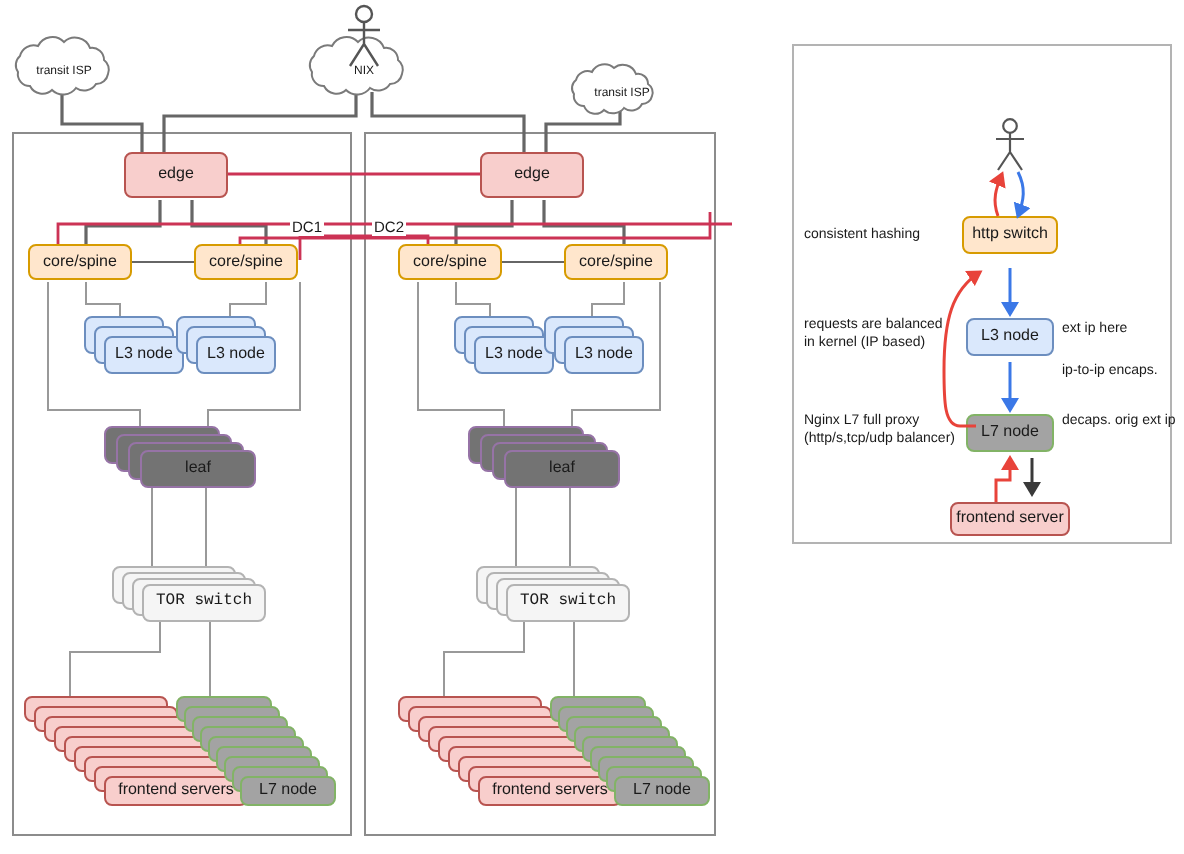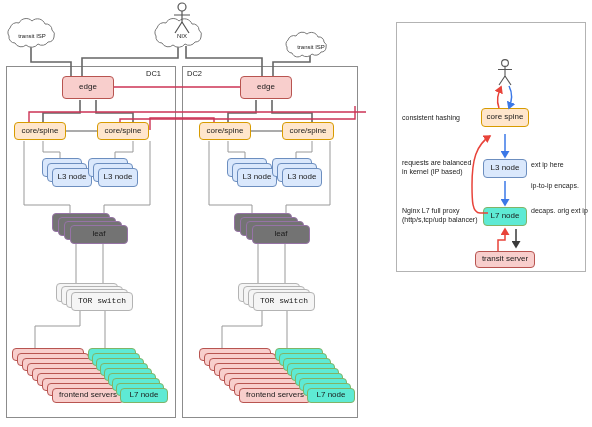--- a/index.html
+++ b/index.html
@@ -20,33 +20,33 @@
     color: #1a1a1a;
     text-align: center;
     line-height: 1.1;
     white-space: nowrap;
     z-index: 20;
   }
   .pink   { background:#f8cecc; border:1px solid #b85450; }
   .orange { background:#ffe6cc; border:1px solid #d79b00; }
   .blue   { background:#dae8fc; border:1px solid #6c8ebf; }
   .purple { background:#737373; border:1px solid #9673a6; }
-  .green  { background:#5eead4; border:1px solid #82b366; }
+  .green  { background:#a3a3a3; border:1px solid #82b366; }
   .grey   { background:#f5f5f5; border:1px solid #b3b3b3;font-family:Liberation Mono, monospace; }
 
   .dcbox {
     position: absolute;
     border: 1px solid #8c8c8c;
     background: transparent;
     z-index: 2;
   }
   .dclabel {
     position: absolute;
     font-size: 7.5px; color: #1a1a1a;
-    z-index: 25; background: #fff; padding: 0 1px;
+    z-index: 25; background: #fff; padding: 0 1px; margin-top: 40px;
   }
   .panel {
     position: absolute;
     border: 1px solid #b3b3b3;
     background: #ffffff;
     z-index: 2;
   }
   .ann {
     position: absolute;
     font-size: 7px; color: #1a1a1a;
@@ -361,30 +361,30 @@
     <path d="M505,181 L505,205" stroke="#3b78e7" stroke-width="1.5" fill="none" marker-end="url(#ar-blue)"></path>
 
     <path d="M488,213 L480,213 C472,213 472,200 472,185 C472,160 476,145 490,136" stroke="#e8433a" stroke-width="1.5" fill="none" marker-end="url(#ar-red)"></path>
 
     <path d="M498,251 L498,240 L505,240 L505,229" stroke="#e8433a" stroke-width="1.5" fill="none" marker-end="url(#ar-red)"></path>
 
     <path d="M516,229 L516,247" stroke="#3a3a3a" stroke-width="1.5" fill="none" marker-end="url(#ar-blk)"></path>
   </svg>
 
   <div class="node orange" style="left:481px; top:108px; width:48px; height:19px;">
-    <span>core spine</span>
+    <span>http switch</span>
   </div>
   <div class="node blue" style="left:483px; top:159px; width:44px; height:19px;">
     <span>L3 node</span>
   </div>
   <div class="node green" style="left:483px; top:207px; width:44px; height:19px;">
     <span>L7 node</span>
   </div>
   <div class="node pink" style="left:475px; top:251px; width:60px; height:17px;">
-    <span>transit server</span>
+    <span>frontend server</span>
   </div>
 
   <div class="ann" style="left:402px; top:113px;">consistent hashing</div>
   <div class="ann" style="left:402px; top:158px;">requests are balanced
 in kernel (IP based)</div>
   <div class="ann" style="left:402px; top:206px;">Nginx L7 full proxy
 (http/s,tcp/udp balancer)</div>
 
   <div class="ann" style="left:531px; top:160px;">ext ip here</div>
   <div class="ann" style="left:531px; top:181px;">ip-to-ip encaps.</div>

